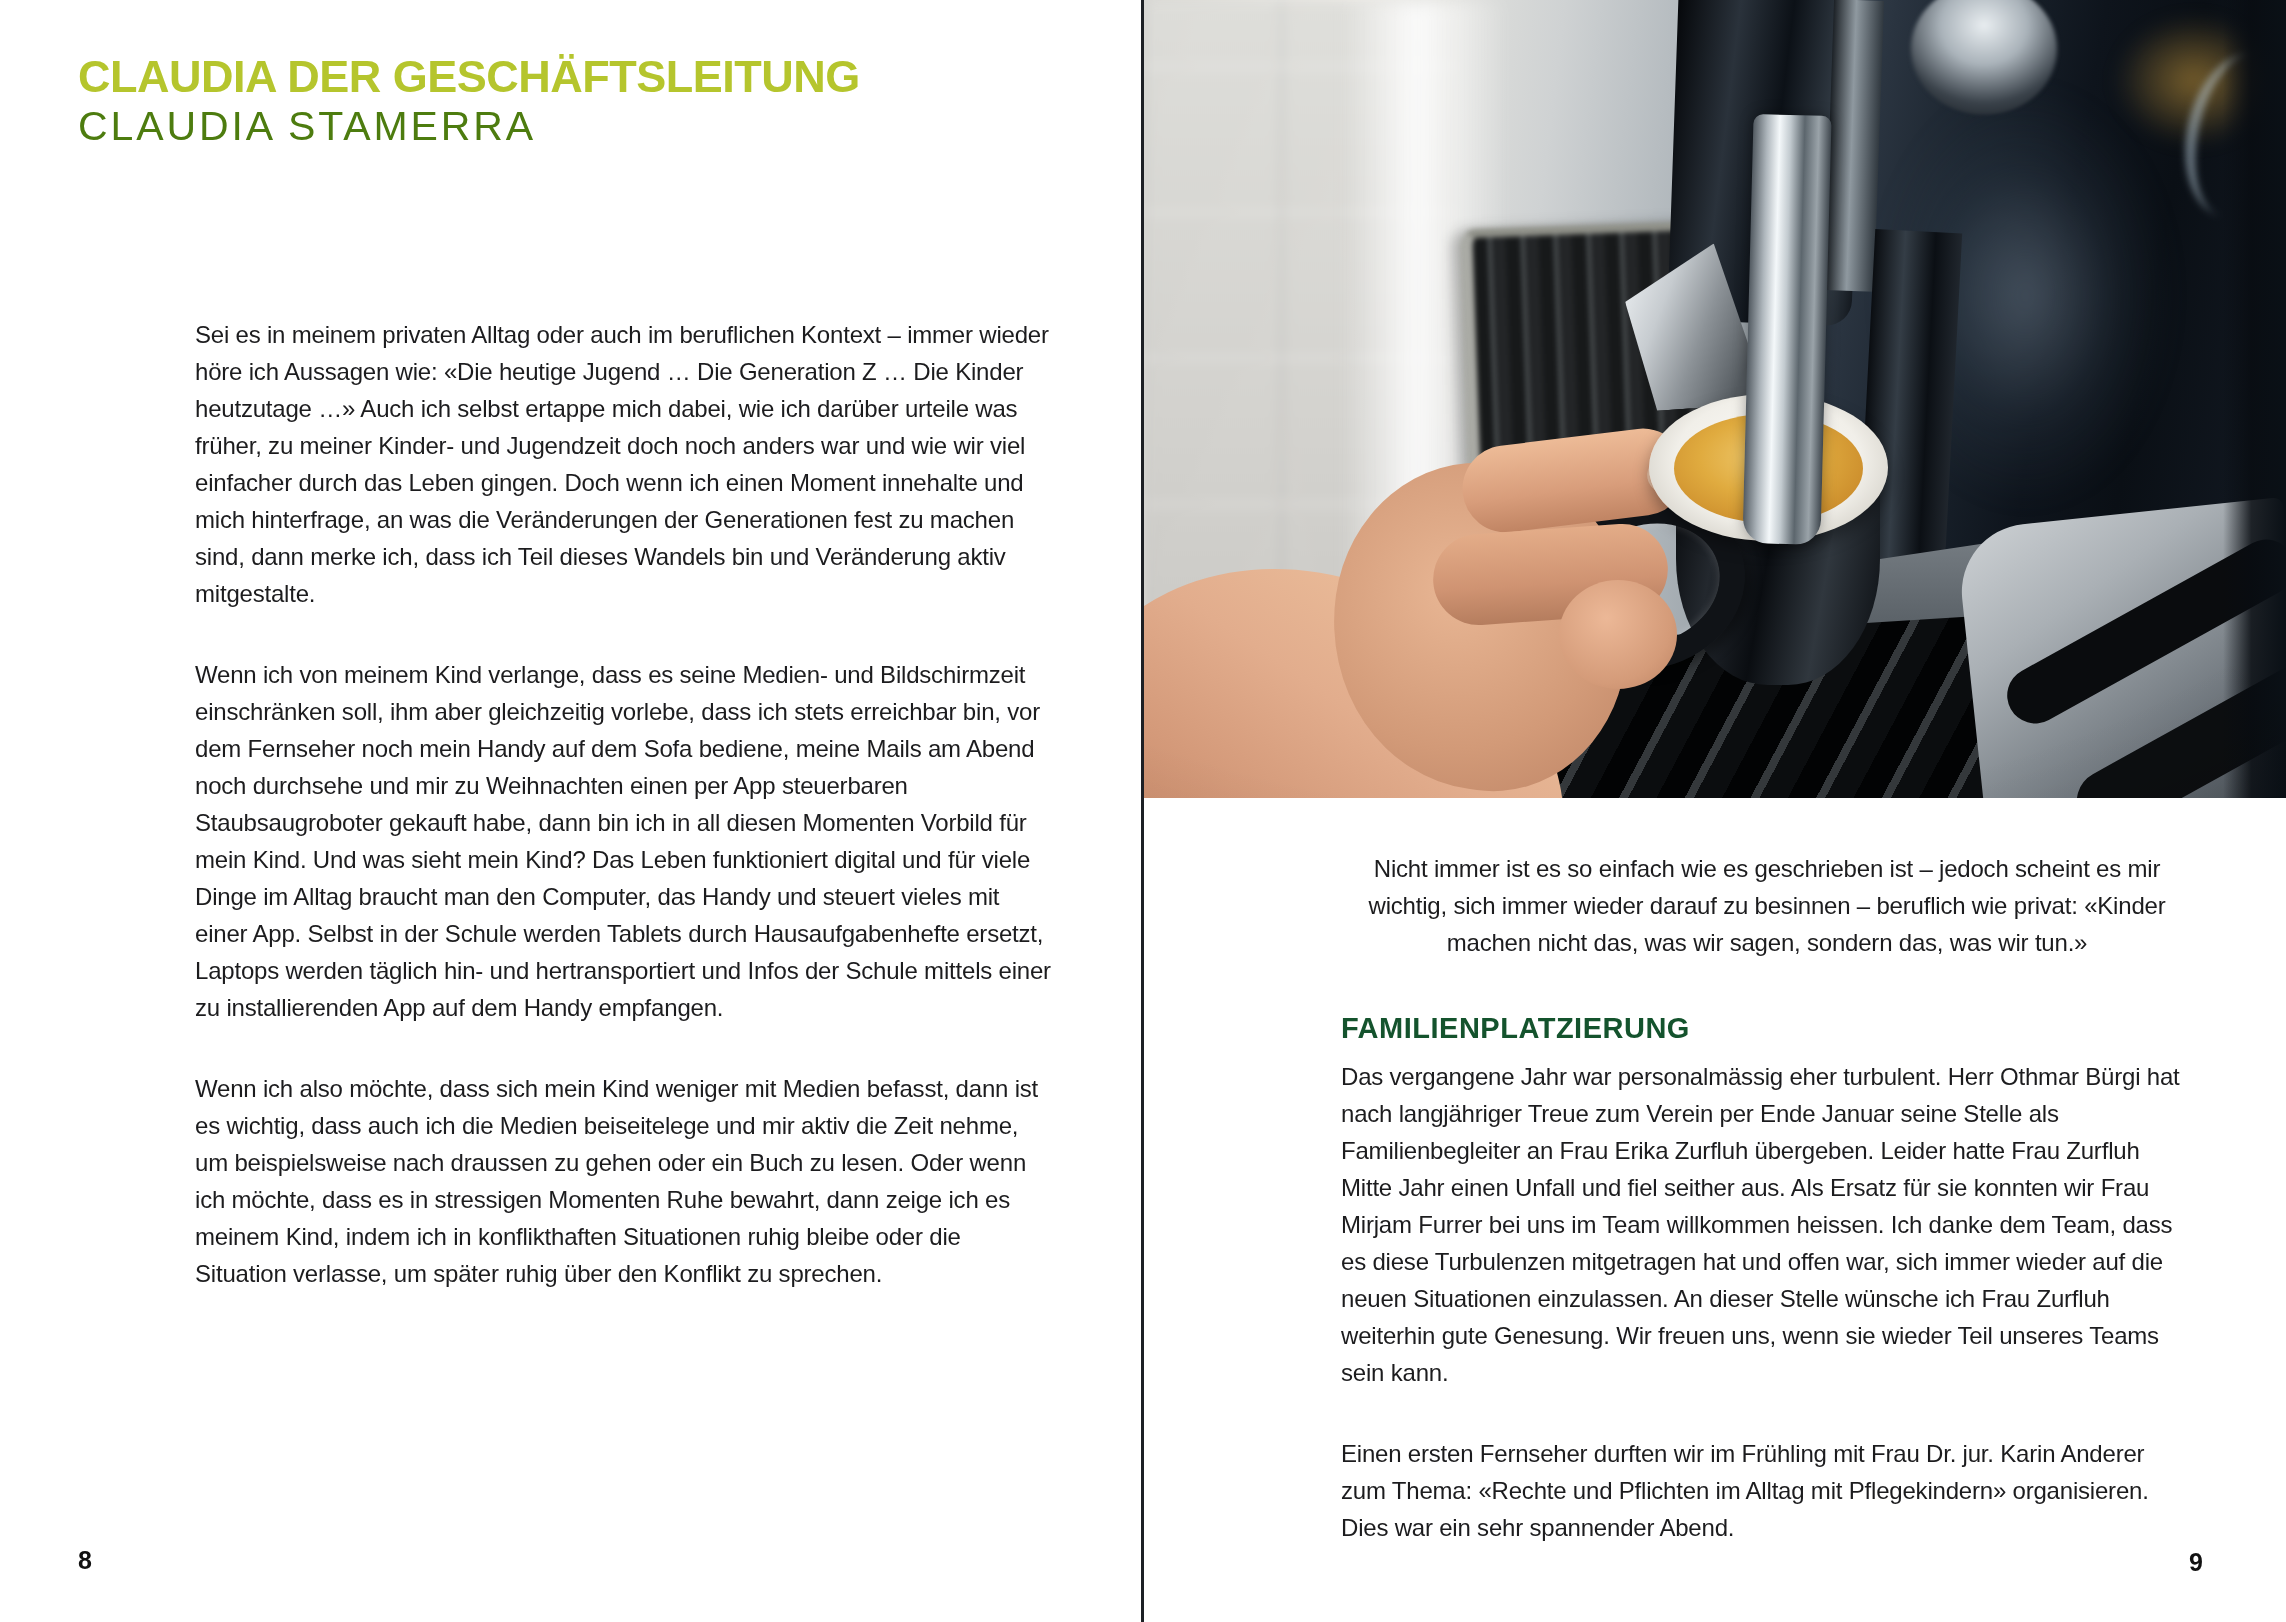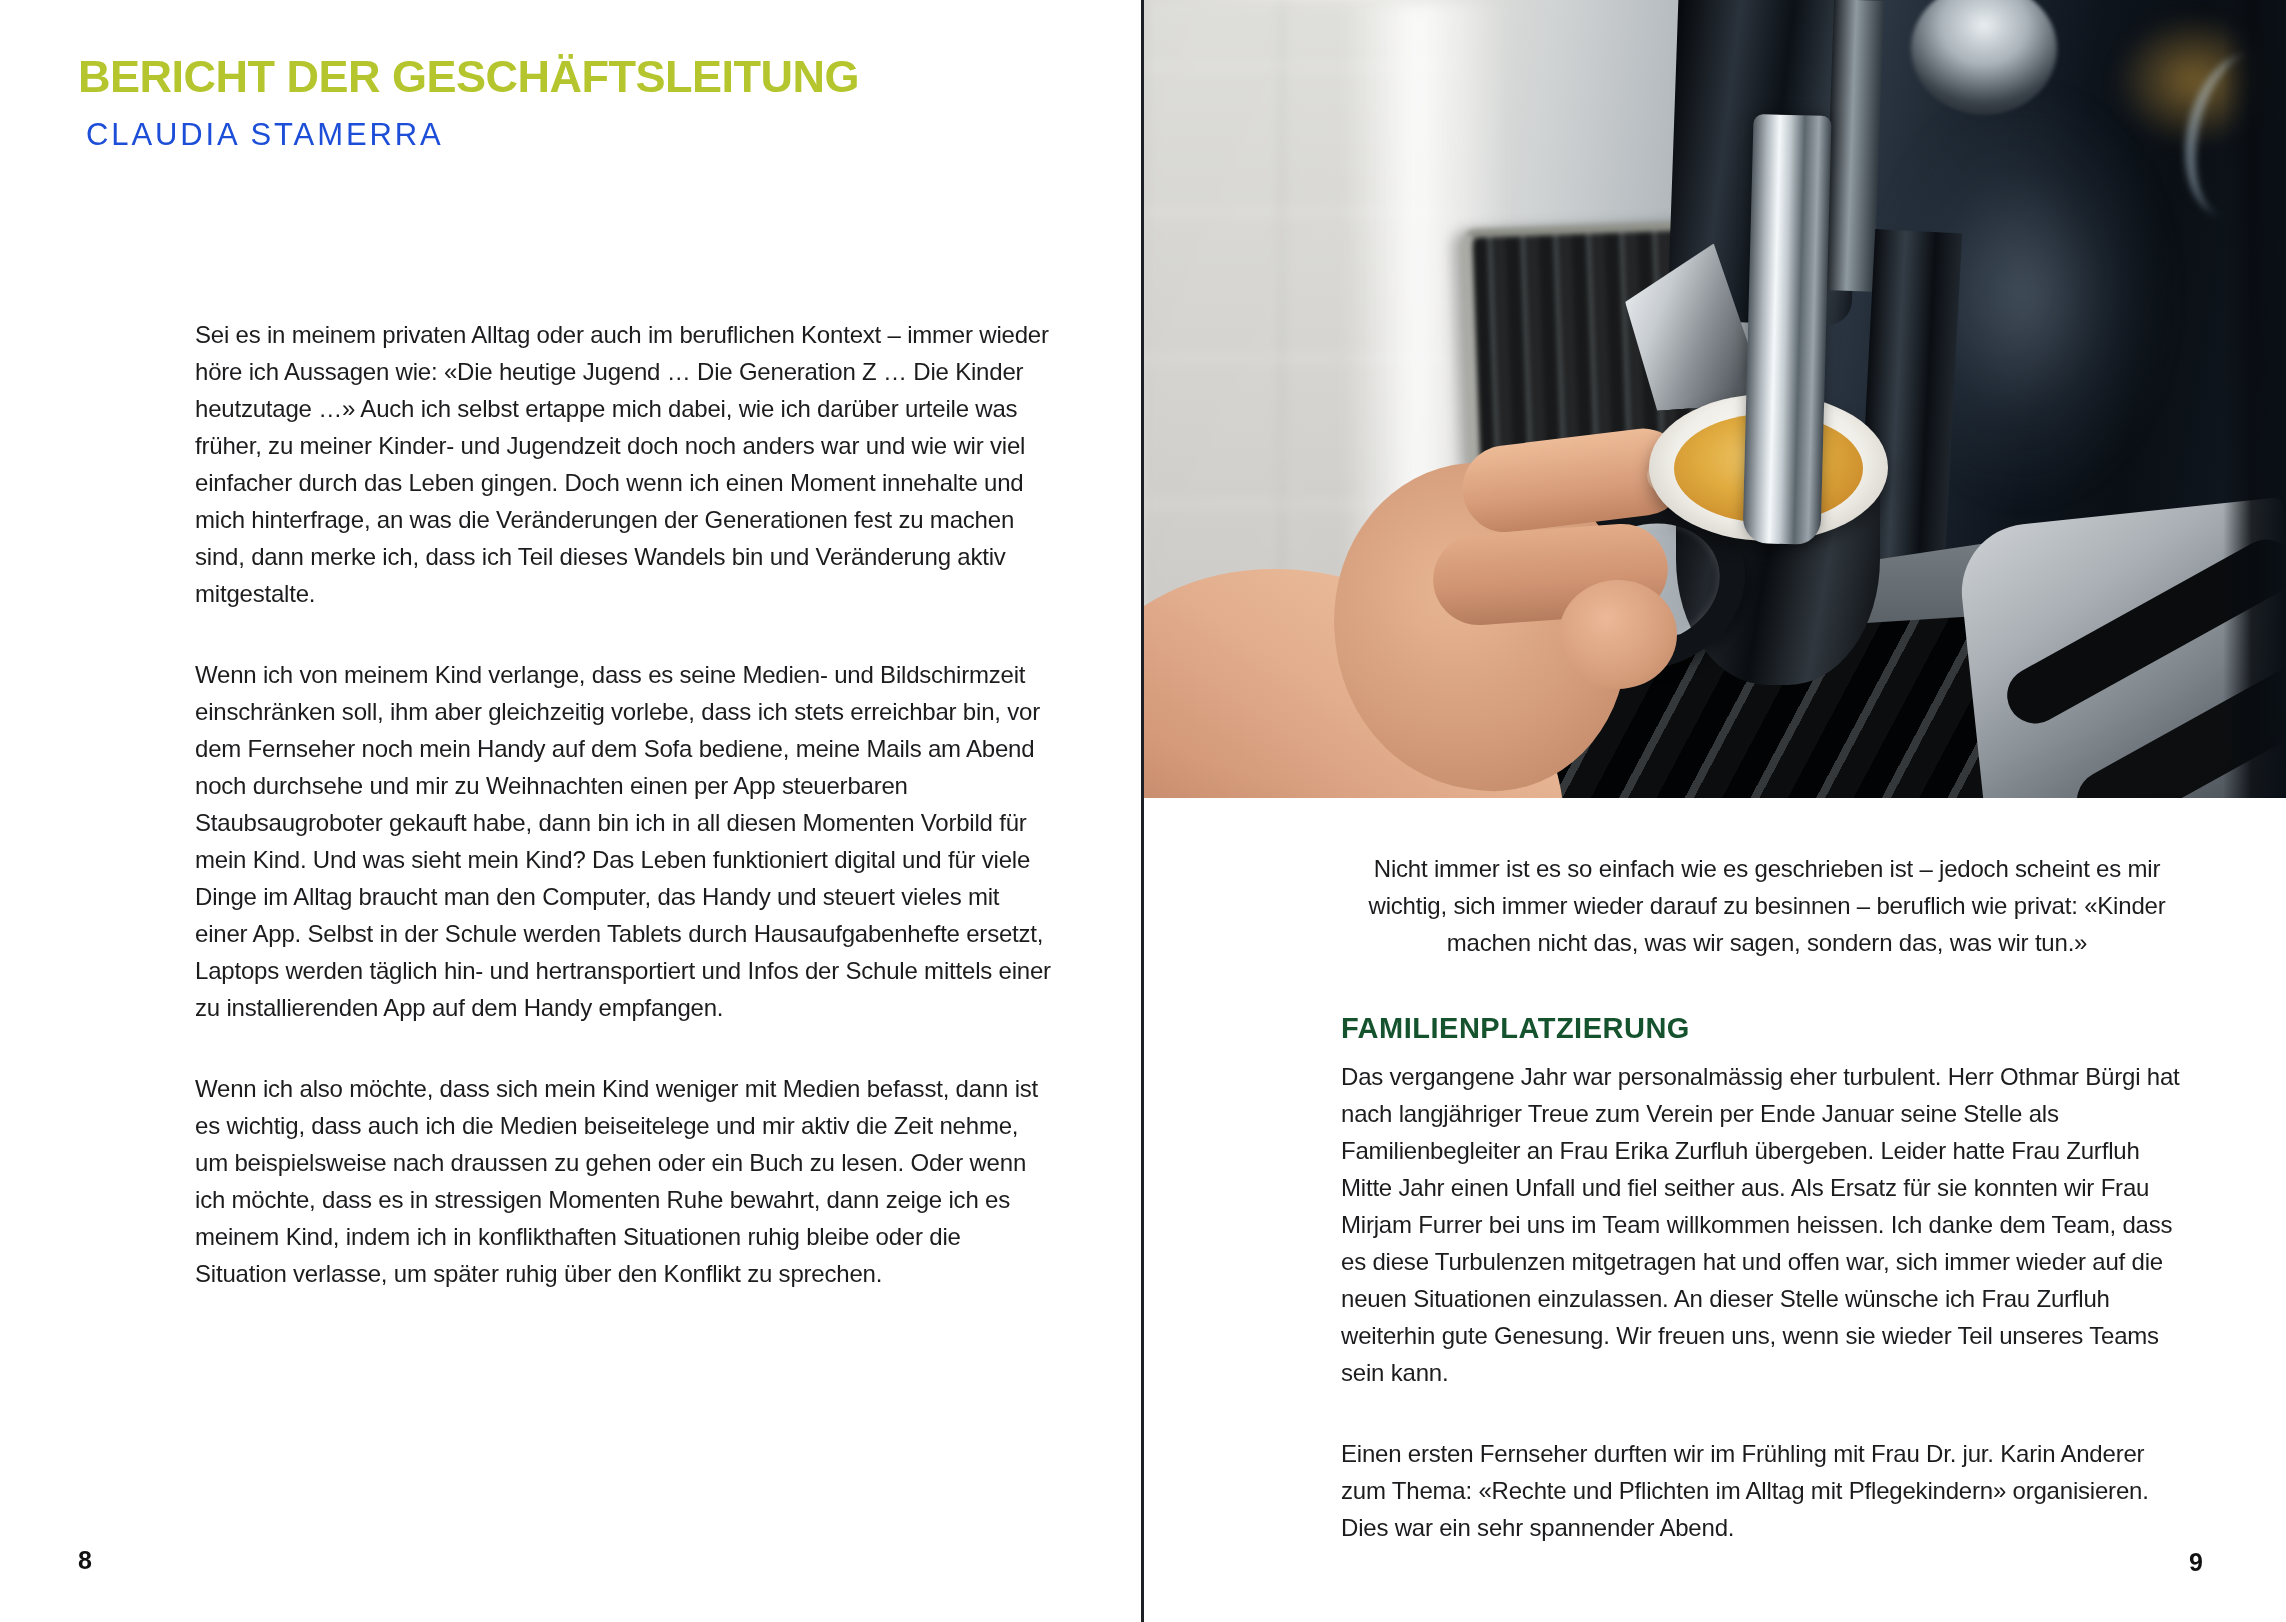--- a/index.html
+++ b/index.html
@@ -7,22 +7,22 @@
     position:relative;width:2286px;height:1622px;background:#ffffff;overflow:hidden;
     font-family:"Liberation Sans", sans-serif;color:#1c1c1e;
   }
   
   .title-block{position:absolute;left:78px;top:52px;}
   .report-title{
     margin:0;font-size:45px;font-weight:700;letter-spacing:-0.5px;line-height:50px;
     color:#b5c52d;
   }
   .report-subtitle{
-    margin:8px;font-size:31px;font-weight:400;letter-spacing:2.9px;line-height:49px;
-    color:#1d4ed8;
+    margin:0;font-size:41px;font-weight:400;letter-spacing:2.9px;line-height:49px;
+    color:#4d7c0f;
   }
   .left-col{position:absolute;left:195px;top:271px;width:856px;}
   .quote{width:763px;}
   .quote-text{
     margin:0;font-size:24px;font-weight:700;font-style:italic;line-height:35px;
     white-space:nowrap;color:#141416;
   }
   .quote-attr{
     margin:0;font-size:24px;font-weight:600;font-style:italic;line-height:35px;
     text-align:right;color:#141416;
@@ -118,21 +118,21 @@
     box-shadow:0 0 13.6px rgba(0,0,0,.35);}
   .ph-vignette{inset:0;background:radial-gradient(120% 100% at 40% 40%,rgba(0,0,0,0) 62%,rgba(0,0,0,.14) 100%);}
 </style>
 </head>
 <body>
 
 <div class="spread">
 
   <div class="page-left">
     <div class="title-block">
-      <h1 class="report-title">BERICHT DER GESCHÄFTSLEITUNG</h1>
+      <h1 class="report-title">CLAUDIA DER GESCHÄFTSLEITUNG</h1>
       <h2 class="report-subtitle">CLAUDIA STAMERRA</h2>
     </div>
 
     <div class="left-col">
       <p class="body-par first-par">Sei es in meinem privaten Alltag oder auch im beruflichen Kontext – immer wieder höre ich Aussagen wie: «Die heutige Jugend … Die Generation Z … Die Kinder heutzutage …» Auch ich selbst ertappe mich dabei, wie ich darüber urteile was früher, zu meiner Kinder- und Jugendzeit doch noch anders war und wie wir viel einfacher durch das Leben gingen. Doch wenn ich einen Moment innehalte und mich hinterfrage, an was die Veränderungen der Generationen fest zu machen sind, dann merke ich, dass ich Teil dieses Wandels bin und Veränderung aktiv mitgestalte.</p>
       <p class="body-par">Wenn ich von meinem Kind verlange, dass es seine Medien- und Bildschirmzeit einschränken soll, ihm aber gleichzeitig vorlebe, dass ich stets erreichbar bin, vor dem Fernseher noch mein Handy auf dem Sofa bediene, meine Mails am Abend noch durchsehe und mir zu Weihnachten einen per App steuerbaren Staubsaugroboter gekauft habe, dann bin ich in all diesen Momenten Vorbild für mein Kind. Und was sieht mein Kind? Das Leben funktioniert digital und für viele Dinge im Alltag braucht man den Computer, das Handy und steuert vieles mit einer App. Selbst in der Schule werden Tablets durch Hausaufgabenhefte ersetzt, Laptops werden täglich hin- und hertransportiert und Infos der Schule mittels einer zu installierenden App auf dem Handy empfangen.</p>
       <p class="body-par">Wenn ich also möchte, dass sich mein Kind weniger mit Medien befasst, dann ist es wichtig, dass auch ich die Medien beiseitelege und mir aktiv die Zeit nehme, um beispielsweise nach draussen zu gehen oder ein Buch zu lesen. Oder wenn ich möchte, dass es in stressigen Momenten Ruhe bewahrt, dann zeige ich es meinem Kind, indem ich in konflikthaften Situationen ruhig bleibe oder die Situation verlasse, um später ruhig über den Konflikt zu sprechen.</p>
     </div>
 
     <div class="page-num page-num-left">8</div>

